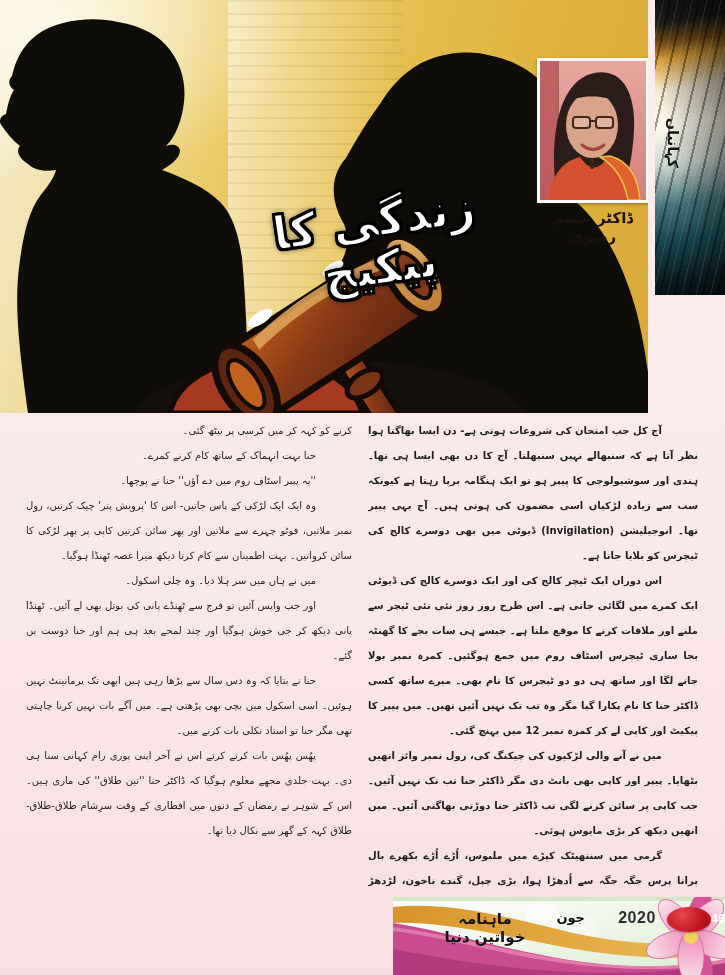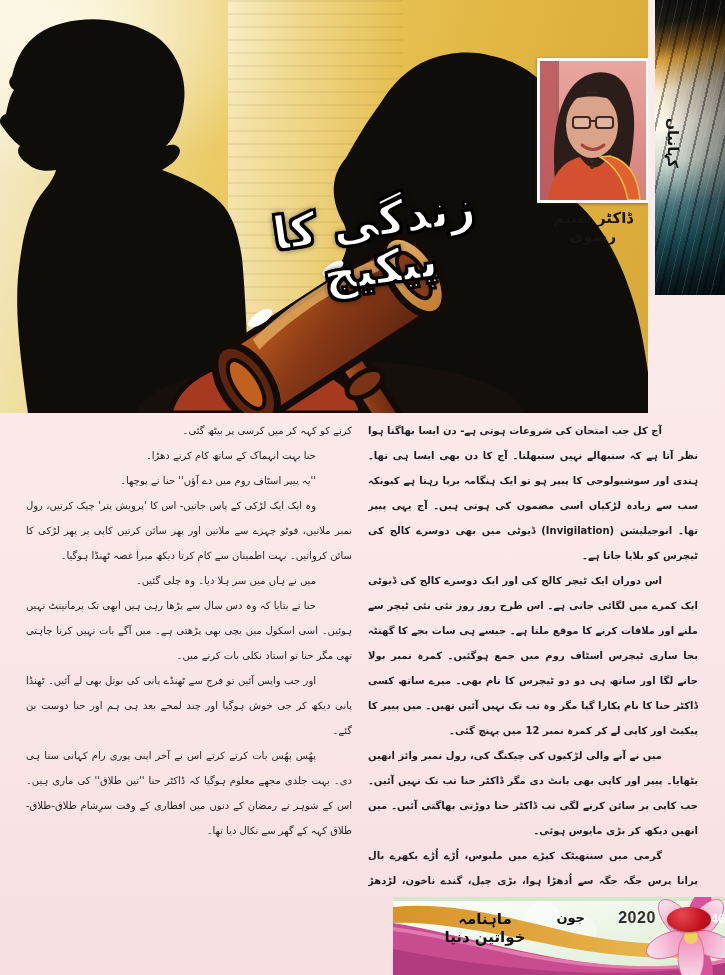--- a/index.html
+++ b/index.html
@@ -213,26 +213,26 @@
 
   <div class="col col-right">
     <p>آج کل جب امتحان کی شروعات ہوتی ہے- دن ایسا بھاگتا ہوا نظر آتا ہے کہ سنبھالے نہیں سنبھلتا۔ آج کا دن بھی ایسا ہی تھا۔ ہندی اور سوشیولوجی کا پیپر ہو تو ایک ہنگامہ برپا رہتا ہے کیونکہ سب سے زیادہ لڑکیاں اسی مضمون کی ہوتی ہیں۔ آج یہی پیپر تھا۔ انوجیلیشن (Invigilation) ڈیوٹی میں بھی دوسرے کالج کی ٹیچرس کو بلایا جاتا ہے۔</p>
     <p>اس دوران ایک ٹیچر کالج کی اور ایک دوسرے کالج کی ڈیوٹی ایک کمرے میں لگائی جاتی ہے۔ اس طرح روز روز نئی نئی ٹیچر سے ملنے اور ملاقات کرنے کا موقع ملتا ہے۔ جیسے ہی سات بجے کا گھنٹہ بجا ساری ٹیچرس اسٹاف روم میں جمع ہوگئیں۔ کمرہ نمبر بولا جانے لگا اور ساتھ ہی دو دو ٹیچرس کا نام بھی۔ میرے ساتھ کسی ڈاکٹر حنا کا نام پکارا گیا مگر وہ تب تک نہیں آئیں تھیں۔ میں پیپر کا پیکیٹ اور کاپی لے کر کمرہ نمبر 12 میں پہنچ گئی۔</p>
     <p>میں نے آنے والی لڑکیوں کی چیکنگ کی، رول نمبر وائز انھیں بٹھایا۔ پیپر اور کاپی بھی بانٹ دی مگر ڈاکٹر حنا تب تک نہیں آئیں۔ جب کاپی پر سائن کرنے لگی تب ڈاکٹر حنا دوڑتی بھاگتی آئیں۔ میں انھیں دیکھ کر بڑی مایوس ہوئی۔</p>
     <p>گرمی میں سنتھیٹک کپڑے میں ملبوس، اُڑے اُڑے بکھرے بال پرانا پرس جگہ جگہ سے اُدھڑا ہوا، بڑی چپل، گندے ناخون، لڑدھڑ کرتیں کمرے میں داخل ہوئیں۔ مجھے انھیں دیکھتے ہی الجھن ہونے لگی۔ بہرحال میں نے سلام کا جواب دیا اور بچی ہوئیں لڑکیوں کی کاپی پر سائن</p>
   </div>
 
   <div class="col col-left">
     <p class="cont">کرنے کو کہہ کر میں کرسی پر بیٹھ گئی۔</p>
-    <p>حنا بہت انہماک کے ساتھ کام کرنے دھڑا۔</p>
+    <p>حنا بہت انہماک کے ساتھ کام کرنے کمرے۔</p>
     <p>''یہ پیپر اسٹاف روم میں دے آؤں'' حنا نے پوچھا۔</p>
     <p>وہ ایک ایک لڑکی کے پاس جاتیں- اس کا 'پرویش پتر' چیک کرتیں، رول نمبر ملاتیں، فوٹو چہرے سے ملاتیں اور پھر سائن کرتیں کاپی پر پھر لڑکی کا سائن کرواتیں۔ بہت اطمینان سے کام کرتا دیکھ میرا غصہ ٹھنڈا ہوگیا۔</p>
-    <p>میں نے ہاں میں سر ہلا دیا۔ وہ چلی گئیں۔</p>
+    <p>میں نے ہاں میں سر ہلا دیا۔ وہ چلی اسکول۔</p>
+    <p>اور جب واپس آئیں تو فرج سے ٹھنڈے پانی کی بوتل بھی لے آئیں۔ ٹھنڈا پانی دیکھ کر جی خوش ہوگیا اور چند لمحے بعد ہی ہم اور حنا دوست بن گئے۔</p>
     <p>حنا نے بتایا کہ وہ دس سال سے پڑھا رہی ہیں ابھی تک پرمانینٹ نہیں ہوئیں۔ اسی اسکول میں بچی بھی پڑھتی ہے۔ میں آگے بات نہیں کرنا چاہتی تھی مگر حنا تو استاد نکلی بات کرنے میں۔</p>
-    <p>اور جب واپس آئیں تو فرج سے ٹھنڈے پانی کی بوتل بھی لے آئیں۔ ٹھنڈا پانی دیکھ کر جی خوش ہوگیا اور چند لمحے بعد ہی ہم اور حنا دوست بن گئے۔</p>
     <p>پھُس پھُس بات کرتے کرتے اس نے آخر اپنی پوری رام کہانی سنا ہی دی۔ بہت جلدی مجھے معلوم ہوگیا کہ ڈاکٹر حنا ''تین طلاق'' کی ماری ہیں۔ اس کے شوہر نے رمضان کے دنوں میں افطاری کے وقت سرِشام طلاق-طلاق-طلاق کہہ کے گھر سے نکال دیا تھا۔</p>
 
   </div>
 
   <div class="footer">
     <svg class="footer-svg" width="332" height="78" viewBox="0 0 332 78">
       <defs>
         <linearGradient id="fbg" x1="0" y1="0" x2="1" y2="1">
           <stop offset="0" stop-color="#ffffff"></stop>
             <stop offset="1" stop-color="#dcecd0"></stop>

